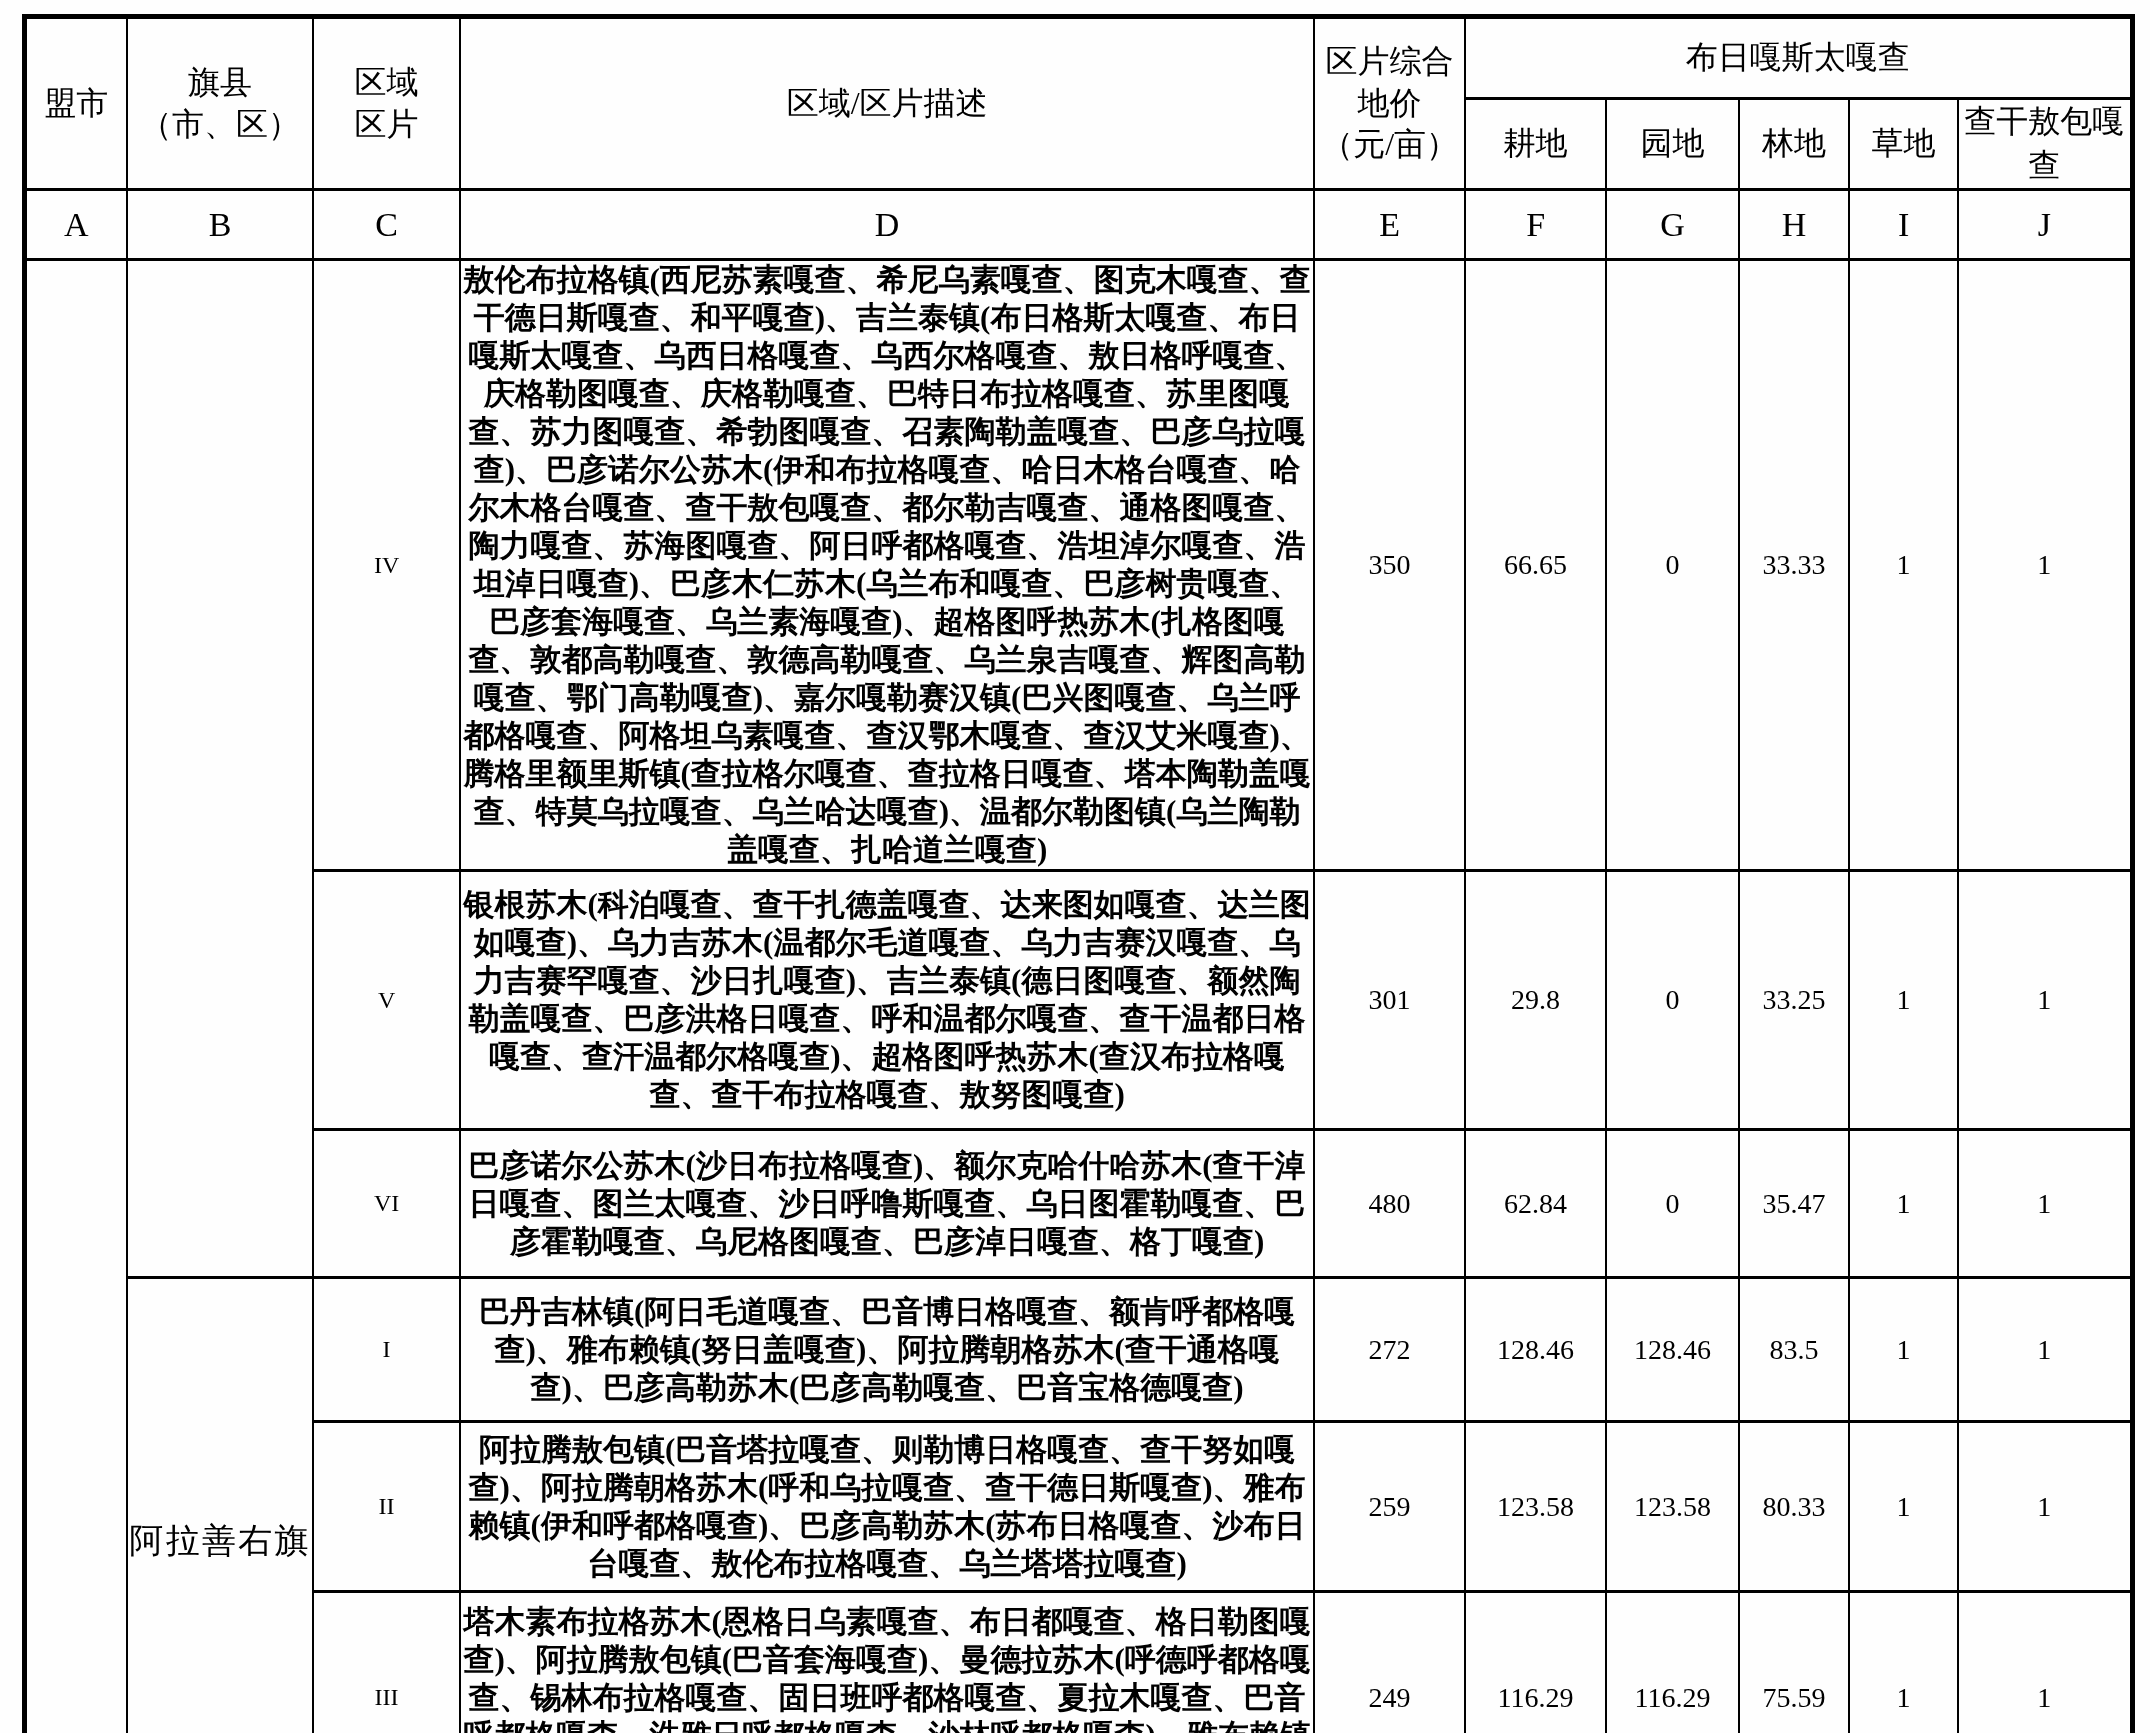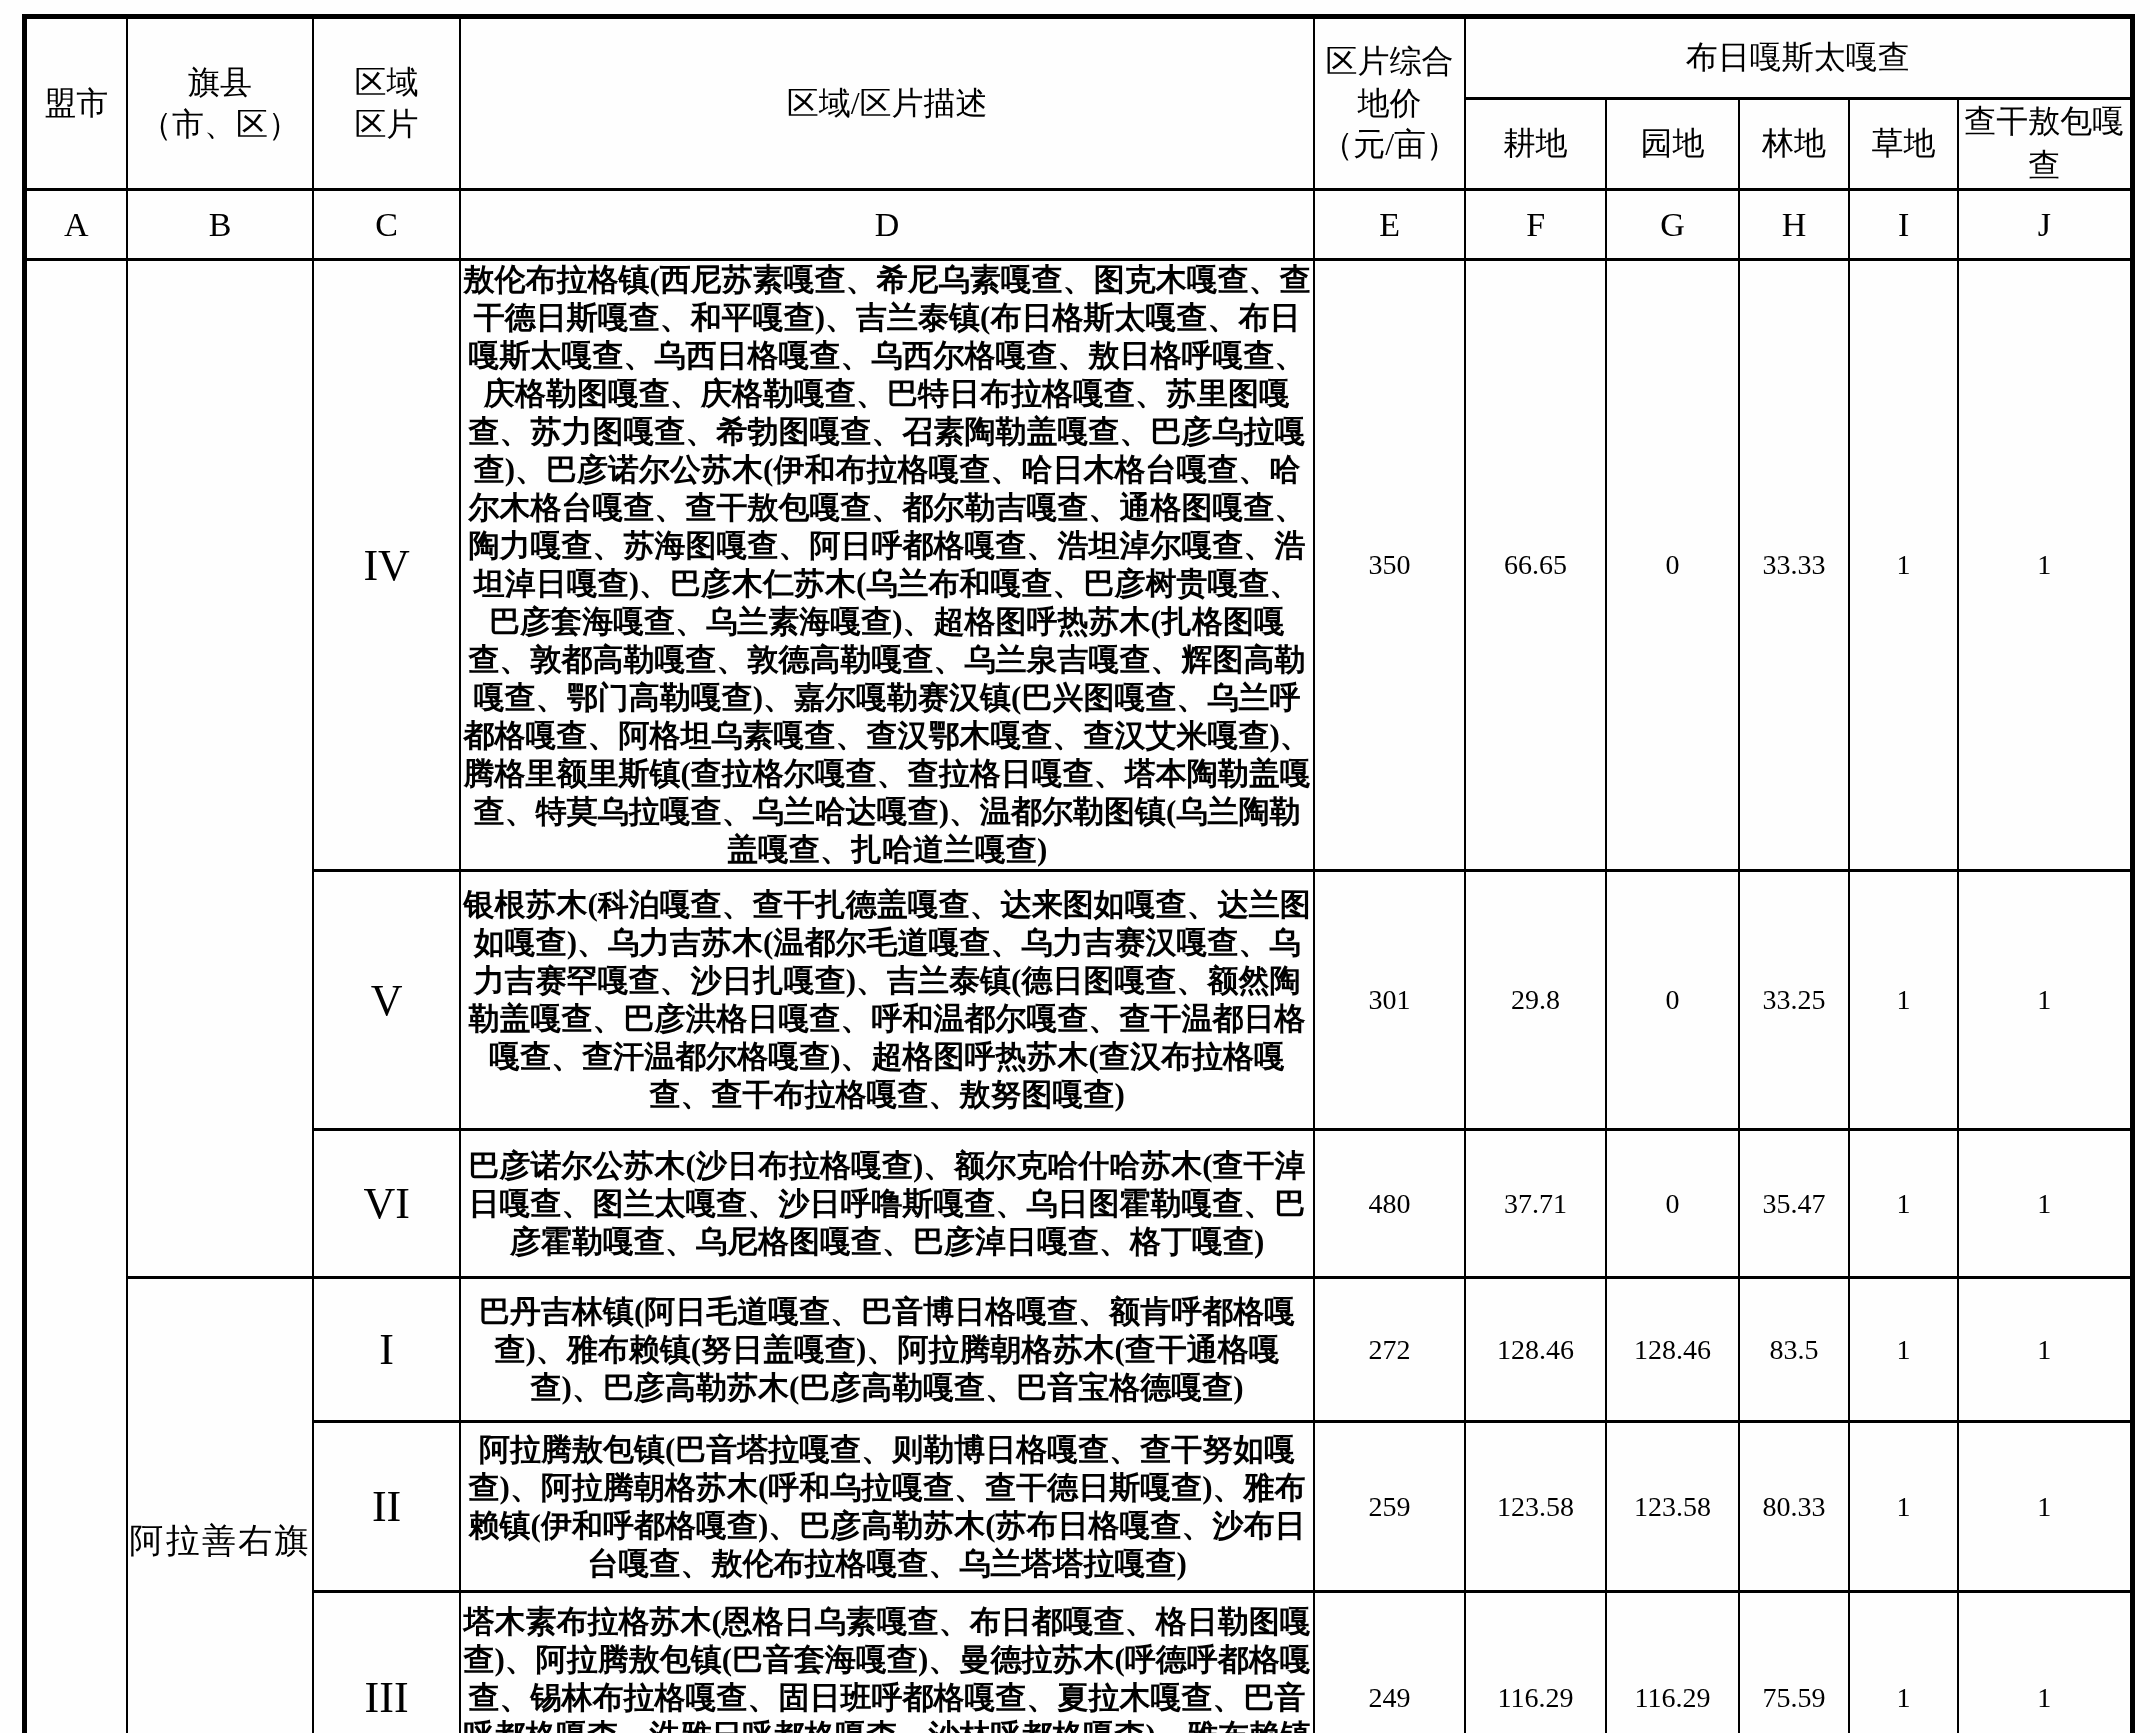--- a/index.html
+++ b/index.html
@@ -34,21 +34,21 @@
   .letter { font-size: 34px; }
   .desc {
     font-size: 31px;
     line-height: 38px;
     text-align: justify;
     padding: 4.6px 9.3px 4.6px 7.7px;
     vertical-align: middle;
     font-weight: bold;
   }
   .num   { font-size: 28px; }
-  .zone  { font-size: 44px; font-family: "Liberation Serif", serif; }
+  .zone  { font-size: 24px; font-family: "Liberation Serif", serif; }
   .county{ font-size: 34px; letter-spacing: 2.3px; }
   tr.h-hdr1 { height: 82px; }
   tr.h-hdr2 { height: 80px; }
   tr.h-let  { height: 70px;  }
   tr.h-r0   { height: 541px; }
   tr.h-r1   { height: 259px; }
   tr.h-r2   { height: 148px; }
   tr.h-r3   { height: 144px; }
   tr.h-r4   { height: 170px; }
   tr.h-r5   { height: 213px; }
@@ -136,21 +136,21 @@
     <td class="num">0</td>
     <td class="num">33.25</td>
     <td class="num">1</td>
     <td class="num">1</td>
   </tr>
 
   <tr class="h-r2">
     <td class="zone">VI</td>
     <td class="desc">巴彦诺尔公苏木(沙日布拉格嘎查)、额尔克哈什哈苏木(查干淖日嘎查、图兰太嘎查、沙日呼噜斯嘎查、乌日图霍勒嘎查、巴彦霍勒嘎查、乌尼格图嘎查、巴彦淖日嘎查、格丁嘎查)</td>
     <td class="num">480</td>
-    <td class="num">37.71</td>
+    <td class="num">62.84</td>
     <td class="num">0</td>
     <td class="num">35.47</td>
     <td class="num">1</td>
     <td class="num">1</td>
   </tr>
 
   <tr class="h-r3">
     <td rowspan="3" class="county">阿拉善右旗</td>
     <td class="zone">I</td>
     <td class="desc">巴丹吉林镇(阿日毛道嘎查、巴音博日格嘎查、额肯呼都格嘎查)、雅布赖镇(努日盖嘎查)、阿拉腾朝格苏木(查干通格嘎查)、巴彦高勒苏木(巴彦高勒嘎查、巴音宝格德嘎查)</td>

